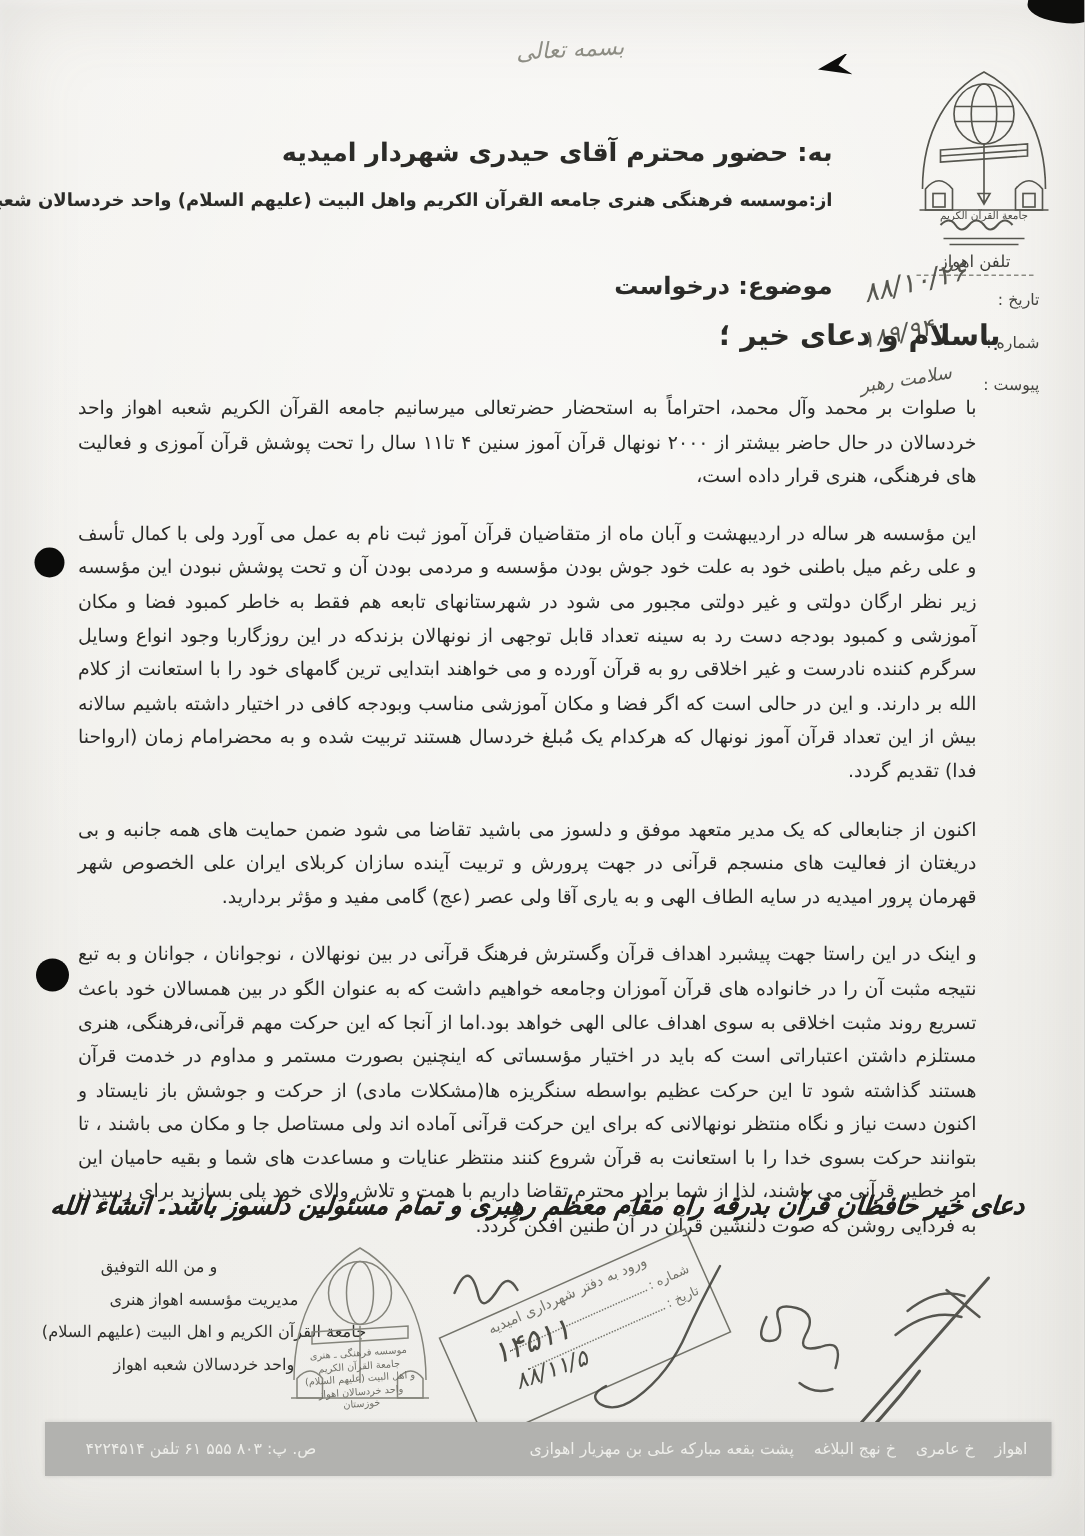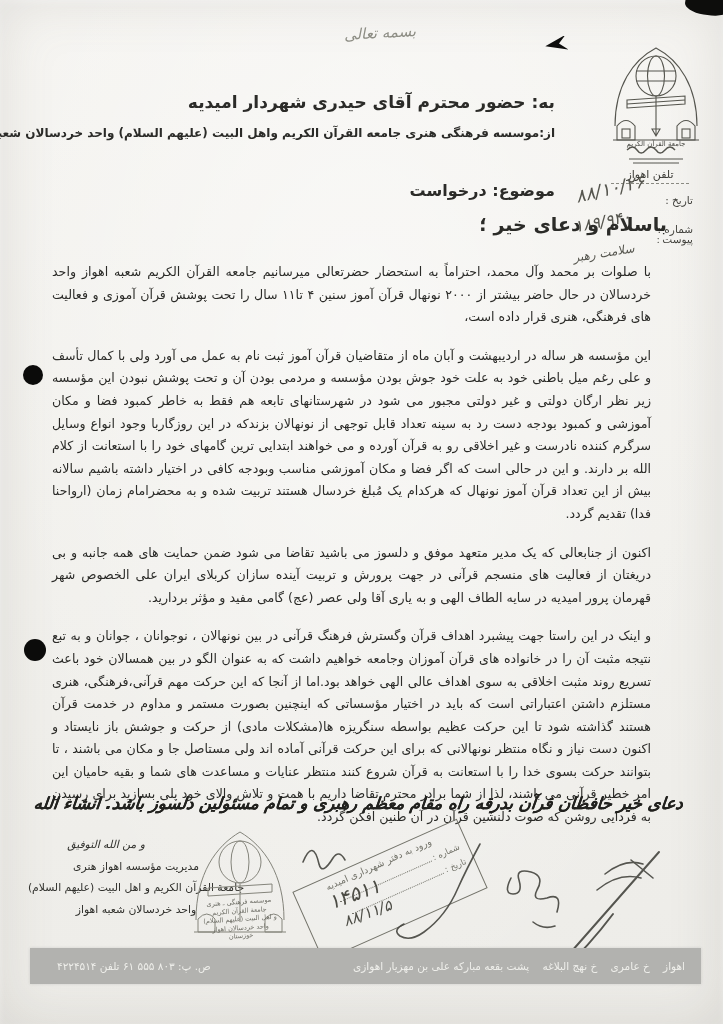--- a/index.html
+++ b/index.html
@@ -31,21 +31,21 @@
   .logo-box { right:16px; top:42px; width:102px; height:126px; }
   .logo-caption { right:18px; top:140px; width:98px; text-align:center;
     font-size:7px; color:#4a4a45; letter-spacing:0; }
 
   .branch { right:34px; top:168px; width:78px; text-align:center; font-size:11px;
     color:#3c3c37; border-bottom:1px dashed #8a8a82; padding-bottom:2px; }
 
   .meta-label { right:30px; width:70px; font-size:10.5px; color:#44443f; text-align:right; }
   .m-date   { top:194px; }
   .m-number { top:223px; }
-  .m-attach { top:233px;font-family:Liberation Serif, serif; }
+  .m-attach { top:251px; }
 
   .hand-date   { right:78px;  top:178px; font-size:18px; transform:rotate(-13deg); letter-spacing:2px; }
   .hand-number { right:92px;  top:212px; font-size:16px; transform:rotate(-11deg); letter-spacing:1px; }
   .hand-attach { right:88px;  top:246px; font-size:12px; transform:rotate(-9deg); }
 
   .addr-to      { right:168px; top:92px;  font-size:17px;   font-weight:bold; white-space:nowrap; }
   .addr-from    { right:168px; top:126px; font-size:12px;   font-weight:bold; white-space:nowrap; }
   .addr-subject { right:168px; top:181px; font-size:16px;   font-weight:bold; }
 
   .salutation { right:56px; top:213px; font-size:19px; font-weight:bold; }
@@ -53,21 +53,21 @@
   .body-text { right:56px; left:36px; top:245px; font-size:12.6px; line-height:22.6px;
     text-align:justify; color:#2b2b28; }
   .body-text p { margin:16px; }
 
   .dua { right:40px; left:40px; top:794px; text-align:center; font-size:16.5px;
     font-weight:bold; font-style:italic; color:#21211e; transform:skewX(-6deg);
     white-space:nowrap; letter-spacing:-0.2px; text-shadow:0 0 .4px #21211e; }
 
   .sig-block { left:26px; top:834px; width:220px; text-align:center;
     font-size:10.8px; line-height:21.5px; color:#30302c; }
-  .sig-block .l1 { padding-right:60px;font-style:italic; }
+  .sig-block .l1 { padding-right:60px; }
 
   .stamp-institute { left:182px; top:824px; width:116px; height:146px; color:#6e6e66; }
   .stamp-institute .stxt { position:absolute; left:0; right:0; top:74px; text-align:center;
     font-size:6.5px; line-height:8.5px; transform:rotate(-4deg); }
 
   .stamp-entry { left:300px; top:852px; width:180px; height:76px;
     border:1.6px solid #73736a; transform:rotate(-24deg); color:#73736a;
     padding:3px 8px 0 8px; box-sizing:border-box; background:rgba(255,255,255,.06); }
   .stamp-entry .t { font-size:9.5px; text-align:center; letter-spacing:.5px; }
   .stamp-entry .row { font-size:8.5px; margin-top:6px; }

